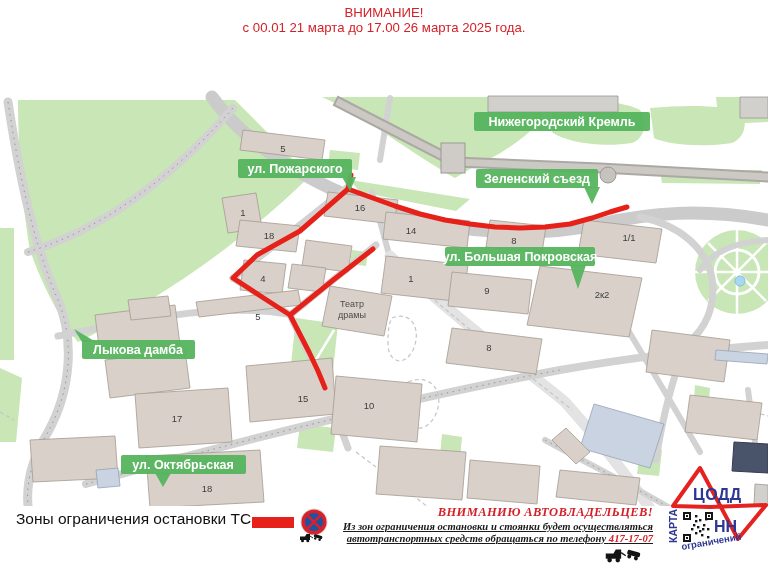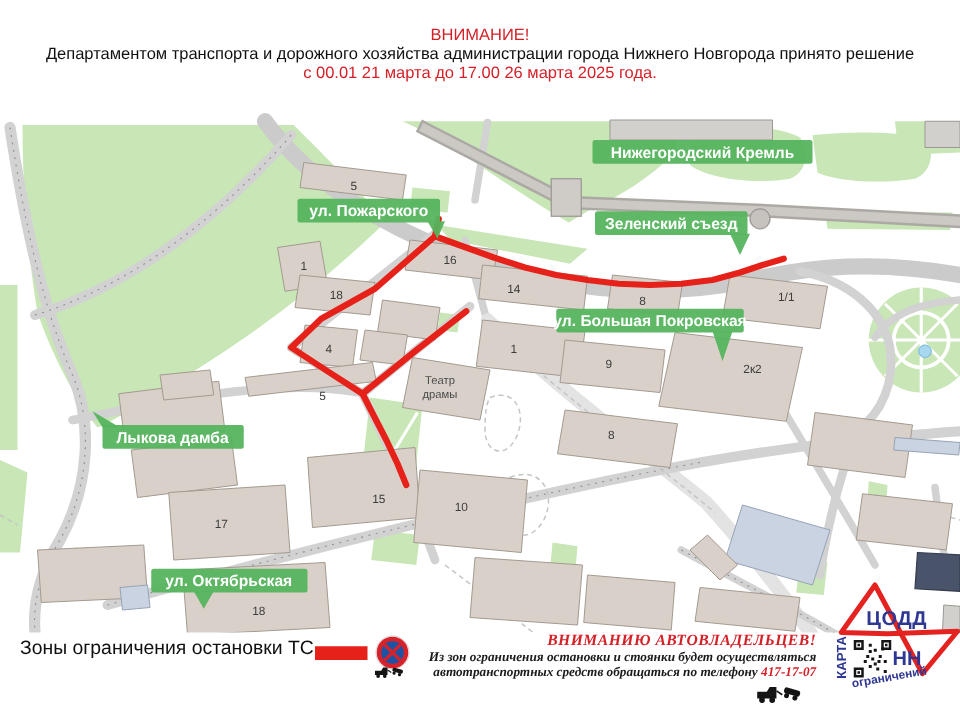--- a/index.html
+++ b/index.html
@@ -1,32 +1,32 @@
 <!DOCTYPE html>
 <html style="--accent-red: #e62119; --notice-red: #d52027; --label-green: #55b45e; --logo-blue: #2e3792; --logo-red: #e42320; --sign-blue: #1c53a5; --sign-red: #d8222a;"><head>
 <meta charset="utf-8">
 <style>
   html,body{margin:0;padding:0;background:#fff;}
   .stage{position:relative;width:768px;height:568px;overflow:hidden;background:#fff;
          font-family:"Liberation Sans","DejaVu Sans",sans-serif;}
   .stage svg{position:absolute;left:0;top:0;}
   
-  .hdr{position:absolute;left:0;top:0;width:768px;background:#fff;padding-top:20px;z-index:6;}
+  .hdr{position:absolute;left:0;top:0;width:768px;background:#fff;padding-top:5px;z-index:6;}
   .hdr div{text-align:center;font-size:13.2px;line-height:15.2px;color:#111;white-space:nowrap;}
   .hdr .red{color:var(--notice-red);}
   
   .legend-label{position:absolute;left:16px;top:510px;font-size:15.5px;color:#101010;z-index:6;}
   .legend-bar{position:absolute;left:252px;top:517px;width:42px;height:11px;background:var(--accent-red);z-index:6;}
   .sign-wrap{position:absolute;left:300px;top:508px;z-index:6;}
   .tow1{position:absolute;left:299px;top:531px;z-index:6;}
   .tow2{position:absolute;left:604px;top:545px;z-index:6;}
   .notice{position:absolute;left:333px;top:505px;width:320px;text-align:right;z-index:6;
           font-family:"Liberation Serif","DejaVu Serif",serif;font-style:italic;font-weight:bold;}
   .notice .t{font-size:12.5px;color:var(--notice-red);letter-spacing:.4px;margin-bottom:1px;}
-  .notice .l{font-size:10.6px;line-height:11.8px;color:#1a1a1a;}
+  .notice .l{font-size:10.6px;line-height:11.8px;color:#1a1a1a;text-decoration:underline;}
   .notice .phone{color:var(--notice-red);}
   
   .park{fill:#c8e6b6;stroke:none;}
   .bld{fill:#d9d1c9;stroke:#a39a90;stroke-width:.8;}
   .bldb{fill:#c9d3e2;stroke:#96a3b6;stroke-width:.8;}
   .bldg2{fill:#d2d0cd;stroke:#9b9895;stroke-width:.8;}
   .road{fill:none;stroke:#d2d2d2;stroke-linecap:round;}
   .roadmaj{fill:none;stroke:#cbcbcb;stroke-linecap:round;}
   .roadped{fill:none;stroke:#e3e3e3;stroke-linecap:round;}
   .tram{fill:none;stroke:#8f8f8f;stroke-width:.9;stroke-dasharray:1.5,4.5;}
@@ -252,21 +252,20 @@
       <path class="logo-tri" d="M673,506 L700,468 L738,539 L766,505 L710,507 Z"></path>
       <text class="logo-txt" x="693" y="500" font-size="16" letter-spacing="0.5">ЦОДД</text>
       <text class="logo-txt" x="714" y="532" font-size="16">НН</text>
       <text class="logo-txt" font-size="10.5" transform="rotate(-90 677 543)" x="677" y="543">КАРТА</text>
       <text class="logo-txt" font-size="9.5" transform="rotate(-10 682 550)" x="682" y="550">ограничений</text>
     </g>
   </svg>
 
   <div class="hdr">
     <div class="red">ВНИМАНИЕ!</div>
-    <div>Департаментом транспорта и дорожного хозяйства администрации города Нижнего Новгорода принято решение</div>
     <div class="red">с 00.01 21 марта до 17.00 26 марта 2025 года.</div>
   </div>
 
   <div class="legend-label">Зоны ограничения остановки ТС -</div>
   <div class="legend-bar"></div>
 
   <div class="sign-wrap">
     <svg width="28" height="28" viewBox="0 0 28 28">
       <circle cx="14" cy="14" r="13.2" fill="#ffffff" stroke="#cfcfcf" stroke-width="0.8"></circle>
       <circle cx="14" cy="14" r="10.8" fill="var(--sign-blue)" stroke="var(--sign-red)" stroke-width="3.6"></circle>

